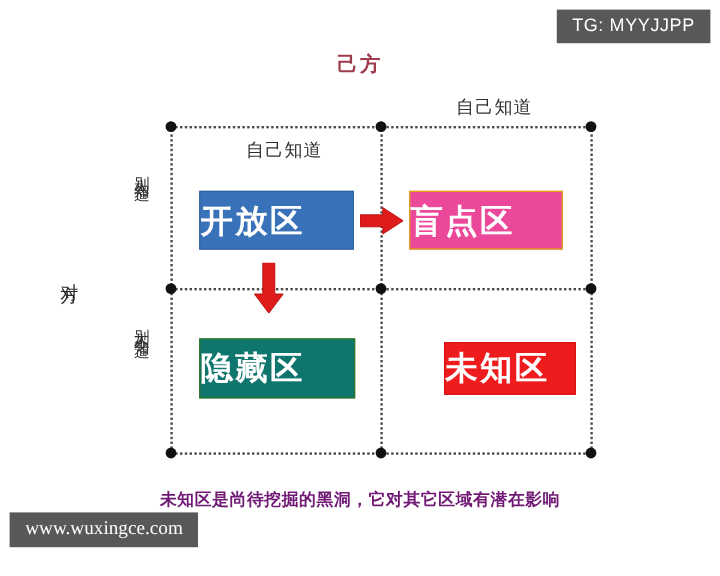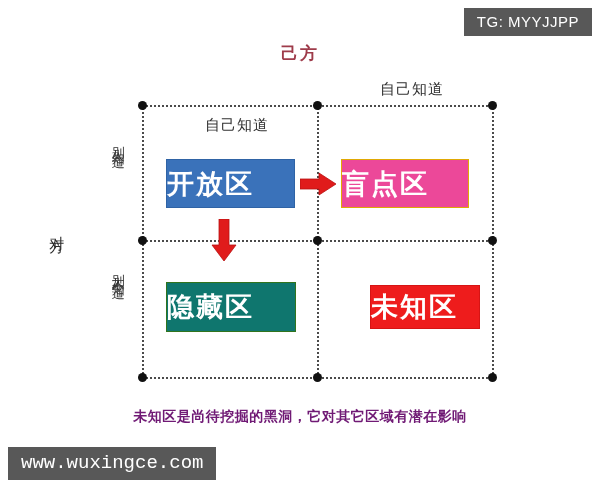--- a/index.html
+++ b/index.html
@@ -31,26 +31,26 @@
     color: #ffffff;
     font-size: 15px;
     letter-spacing: 0.5px;
     padding: 5px 13px 6px 13px;
     font-family: "Liberation Sans", sans-serif;
     white-space: nowrap;
   }
   .site-badge {
     position: absolute;
     left: 8px;
-    bottom: 0;
+    bottom: 24px;
     background: #585858;
     color: #ffffff;
-    font-size: 19px;
+    font-size: 16px;
     padding: 5px 13px 6px 13px;
-    font-family: Liberation Mono, monospace;
+    font-family: Liberation Serif, serif;
     white-space: nowrap;
   }
 
   
   .title-self {
     position: absolute;
     left: 0; top: 42px;
     width: 600px;
     text-align: center;
     color: #9e3b4a;

